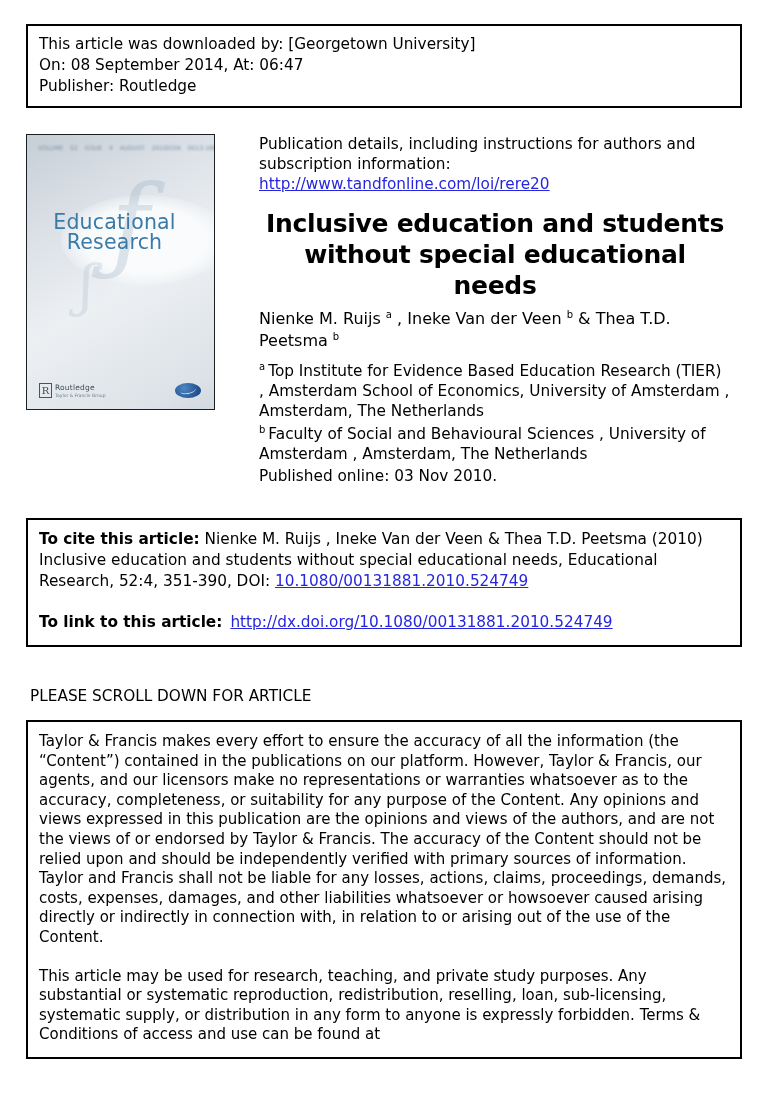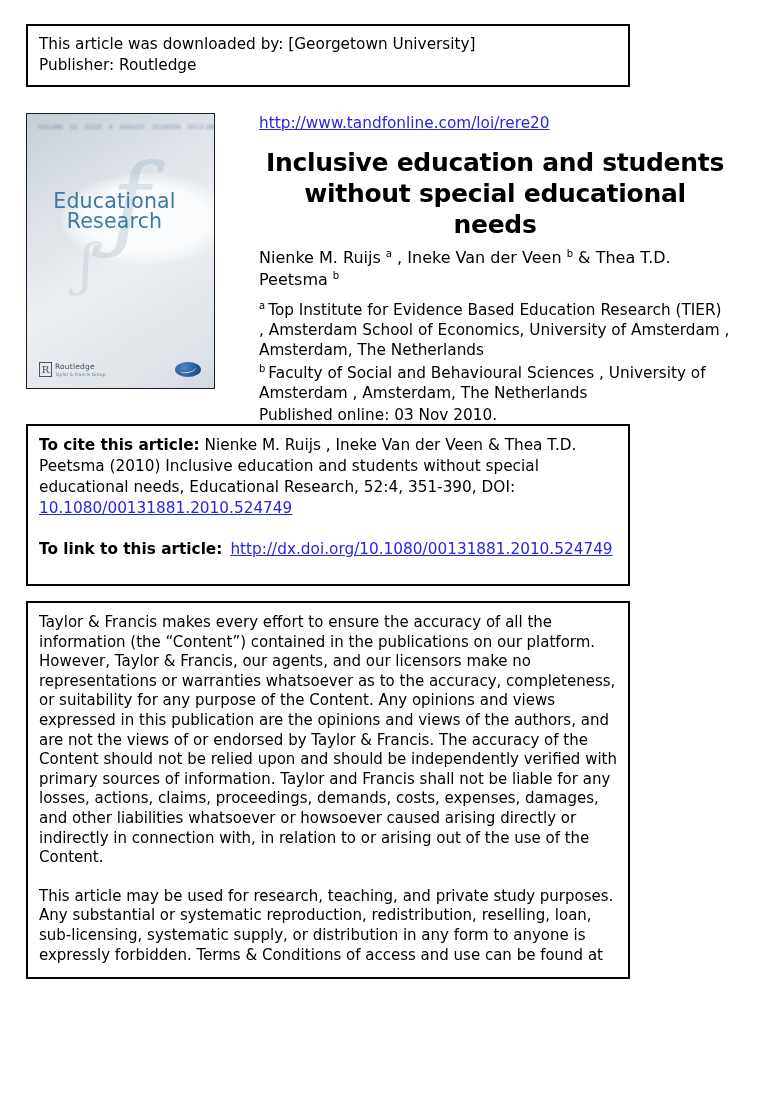--- a/index.html
+++ b/index.html
@@ -9,21 +9,21 @@
   }
   * { box-sizing: border-box; }
   html, body { margin: 0; padding: 0; background: #ffffff; }
   body {
     width: 767px; height: 1093px; overflow: hidden;
     font-family: "DejaVu Sans", "Liberation Sans", sans-serif;
     color: #000;
   }
   .page { position: relative; width: 767px; height: 1093px; padding: 24px 25px 0 26px; }
 
-  .box { width: 604px; border: 2px solid var(--border); }
+  .box { width: 716px; border: 2px solid var(--border); }
 
   
   .top-box { padding: 8px 11px 9px; }
   .top-box p { margin: 0; font-size: 15.3px; line-height: 21px; }
 
   
   .journal-section { display: flex; margin-top: 26px; }
   .cover {
     position: relative; width: 189px; height: 276px; flex-shrink: 0;
     border: 1px solid #1c1f22; overflow: hidden;
@@ -85,40 +85,41 @@
   a.link, .link { color: var(--link); text-decoration: underline; cursor: pointer; word-break: break-word; }
   .journal-link { font-size: 15.3px; line-height: 20px; display: inline-block; }
   .article-title { font-size: 25px; line-height: 31px; font-weight: bold; margin: 14px 0 7px; letter-spacing: -0.3px; text-align: center; }
   .authors { font-size: 16px; line-height: 22px; margin: 0 0 9px; }
   sup { font-size: 10px; line-height: 0; vertical-align: super; }
   .affil { font-size: 15.3px; line-height: 20px; margin: 0 0 3px; }
   .affil sup { margin-right: 3px; }
   .published { font-size: 15.3px; margin: 1px 0 0; }
 
   
-  .cite-box { padding: 9px 11px 24px; }
+  .cite-box { margin-top: 33px; padding: 9px 11px 12px; }
   .cite-box p { margin: 0; font-size: 15.3px; line-height: 21px; }
   .cite-box p + p { margin-top: 20px; }
   strong { font-weight: bold; }
   .gap-left { margin-left: 8px; }
 
   .scroll-notice { margin: 40px 0 0 4px; font-size: 15.3px; }
 
   
   .disclaimer-box { margin-top: 15px; padding: 10px 11px 12px; }
   .disclaimer-box p { margin: 0; font-size: 15px; line-height: 19.6px; }
   .disclaimer-box p + p { margin-top: 19px; }
 </style>
 </head>
 <body>
 
 <div class="page">
 
   <div class="box top-box">
     <p>This article was downloaded by: [Georgetown University]</p>
+    <p>On: 08 September 2014, At: 06:47</p>
     <p>Publisher: Routledge</p>
   </div>
 
   <div class="journal-section">
 
     <div class="cover">
       <div class="cover-masthead">
         <span>VOLUME 52  ISSUE 4  AUGUST 2010</span>
         <span>ISSN 0013-1881</span>
       </div>
@@ -137,20 +138,21 @@
             <span class="r-tagline">Taylor &amp; Francis Group</span>
           </span>
         </div>
         <div class="tandf-oval">
           <div class="tandf-arc"></div>
         </div>
       </div>
     </div>
 
     <div class="journal-info">
+      <p class="pubdetails">Publication details, including instructions for authors and subscription information:</p>
       <a class="link journal-link">http://www.tandfonline.com/loi/rere20</a>
 
       <div class="article-title">
         <div>Inclusive education and students</div>
         <div>without special educational needs</div>
       </div>
 
       <p class="authors"><span>Nienke M. Ruijs</span> <sup>a</sup><span> , </span><span>Ineke Van der Veen</span> <sup>b</sup><span> &amp; </span><span>Thea T.D. Peetsma</span> <sup>b</sup></p>
 
       <p class="affil"><sup>a</sup><span>Top Institute for Evidence Based Education Research (TIER) , Amsterdam School of Economics, University of Amsterdam , Amsterdam, The Netherlands</span></p>
@@ -158,19 +160,20 @@
 
       <p class="published">Published online: 03 Nov 2010.</p>
     </div>
   </div>
 
   <div class="box cite-box">
     <p><strong>To cite this article:</strong><span> Nienke M. Ruijs , Ineke Van der Veen &amp; Thea T.D. Peetsma (2010) Inclusive education and students without special educational needs, Educational Research, 52:4, 351-390, DOI: </span><a class="link">10.1080/00131881.2010.524749</a></p>
     <p><strong>To link to this article:</strong><a class="link gap-left">http://dx.doi.org/10.1080/00131881.2010.524749</a></p>
   </div>
 
+  <p class="scroll-notice">PLEASE SCROLL DOWN FOR ARTICLE</p>
 
   <div class="box disclaimer-box">
     <p>Taylor &amp; Francis makes every effort to ensure the accuracy of all the information (the “Content”) contained in the publications on our platform. However, Taylor &amp; Francis, our agents, and our licensors make no representations or warranties whatsoever as to the accuracy, completeness, or suitability for any purpose of the Content. Any opinions and views expressed in this publication are the opinions and views of the authors, and are not the views of or endorsed by Taylor &amp; Francis. The accuracy of the Content should not be relied upon and should be independently verified with primary sources of information. Taylor and Francis shall not be liable for any losses, actions, claims, proceedings, demands, costs, expenses, damages, and other liabilities whatsoever or howsoever caused arising directly or indirectly in connection with, in relation to or arising out of the use of the Content.</p>
     <p><span>This article may be used for research, teaching, and private study purposes. Any substantial or systematic reproduction, redistribution, reselling, loan, sub-licensing, systematic supply, or distribution in any form to anyone is expressly forbidden. Terms &amp; Conditions of access and use can be found at </span></p>
   </div>
 
 </div>
 
 </body></html>

